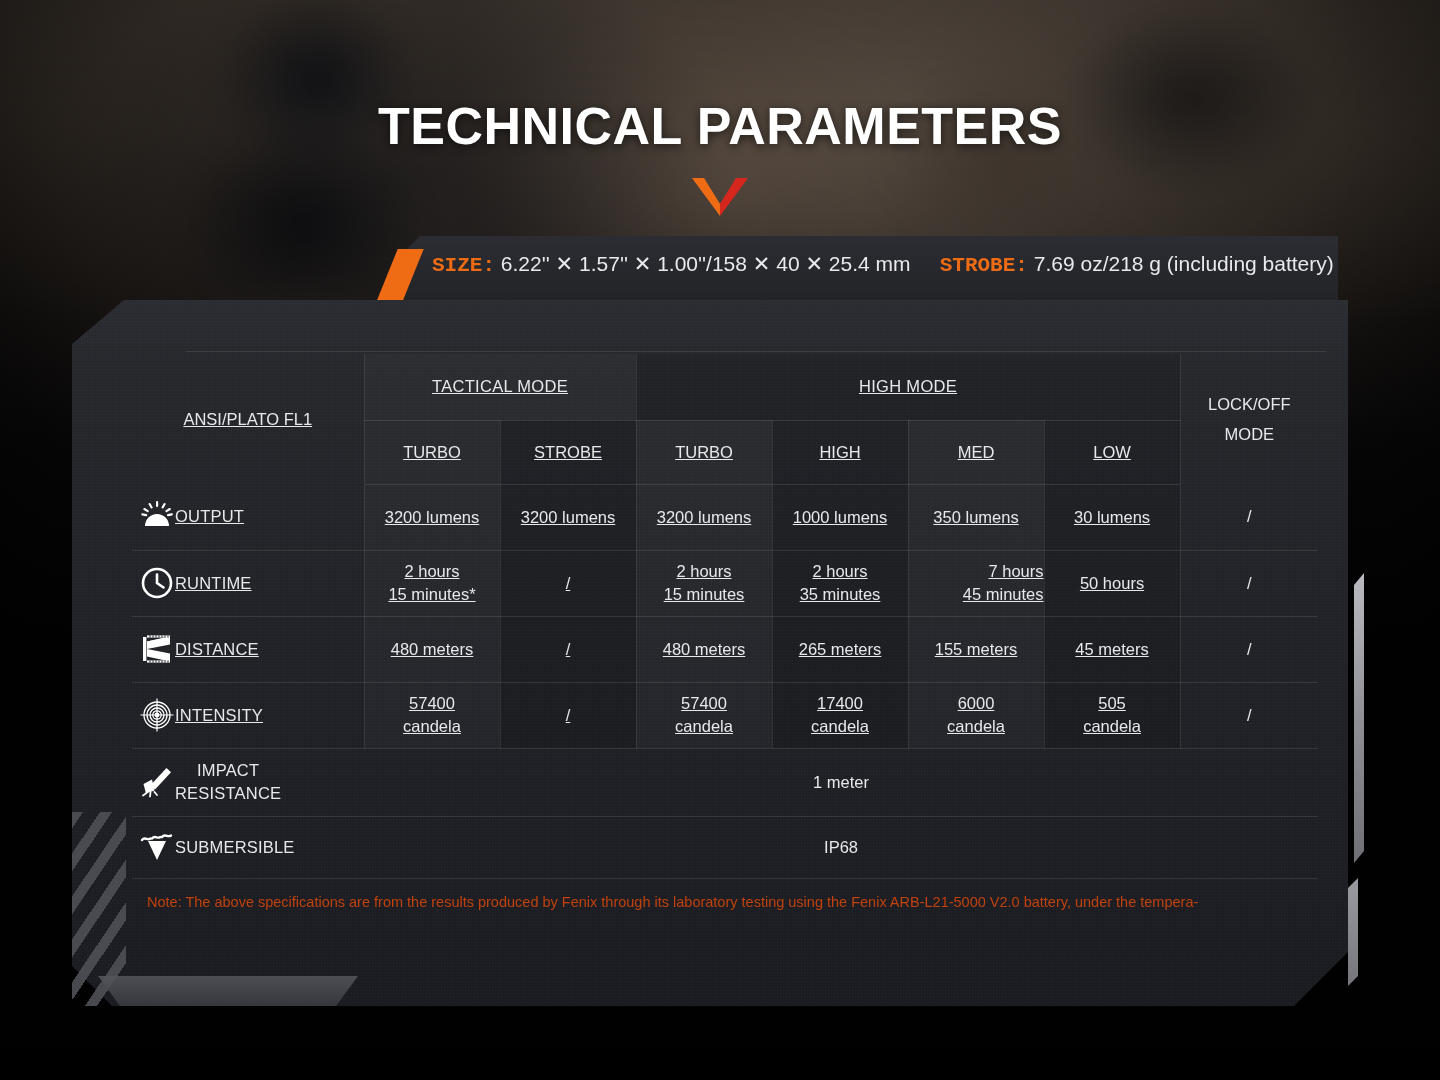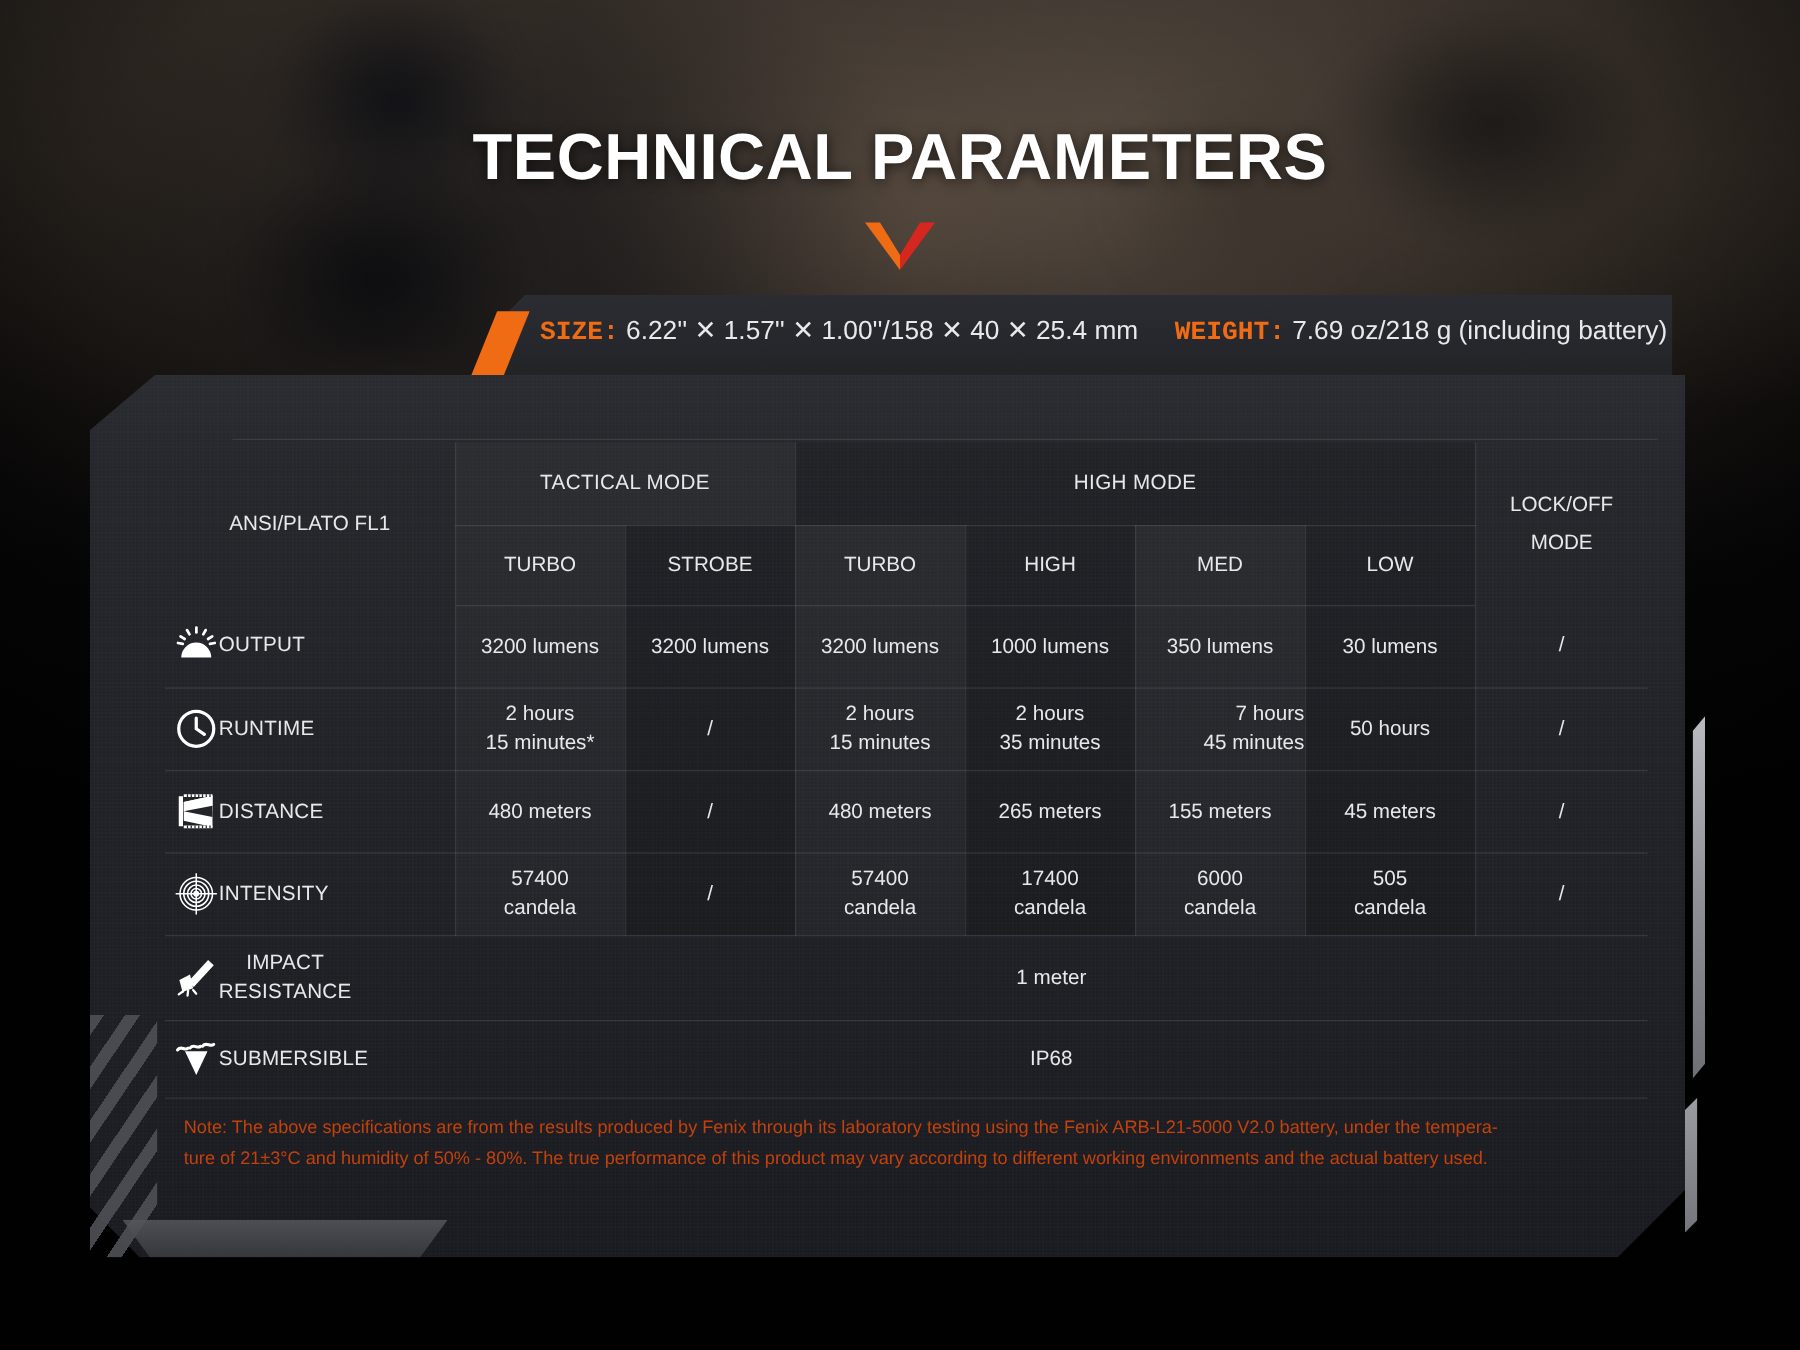--- a/index.html
+++ b/index.html
@@ -211,21 +211,21 @@
   .row-label .lbl-wrap{
     display:flex; align-items:center; gap:1px;
   }
   .row-label .lbl-txt{ line-height:23px; }
   .cell{ height:66px; }
   .cell-2l{ height:66px; line-height:23px; }
   .slash{ color:#e4e4e6; font-size:19px; }
 
   
   .sep-h{ border-bottom:1px solid rgba(255,255,255,.10) !important; }
-  .sep-v{ border-right:1px solid rgba(255,255,255,.085) !important; }
+  .sep-v{ border-right:1px solid rgba(255,255,255,.085) !important;text-decoration:underline; }
   .sep-v-l{ border-left:1px solid rgba(255,255,255,.085) !important; }
 
   
   .tint-a{ background:rgba(255,255,255,.022); }
   .tint-b{ background:rgba(0,0,0,.11); }
 
   .icon{ width:34px; height:34px; flex:0 0 34px; display:block; }
 
   
   #notes{
@@ -249,21 +249,21 @@
 </svg>
 
 <div id="banner"></div>
 <div id="banner-edge"></div>
 <div id="banner-slash"></div>
 
 <div id="banner-line">
   <span class="lbl">SIZE:</span>
   <span>6.22'' ✕ 1.57'' ✕ 1.00''/158 ✕ 40 ✕ 25.4 mm</span>
   &nbsp;&nbsp;&nbsp;
-  <span class="lbl">WEIGHT:</span>
+  <span class="lbl">STROBE:</span>
   <span>7.69 oz/218 g (including battery)</span>
 </div>
 <div id="banner-note">*This data is from results produced by Fenix through its own laboratory testing. Actual results may vary slightly according to the measurement method of the specific industry performing said tests.</div>
 
 <div id="stripes-dark"></div>
 <div id="panel"></div>
 <div id="panel-noise"></div>
 <div id="panel-inner-line"></div>
 <div id="right-strip"></div>
 <div id="right-strip2"></div>
@@ -455,14 +455,13 @@
           <span class="lbl-txt">SUBMERSIBLE</span>
         </span>
       </td>
       <td colspan="7" class="sep-h" style="height:62px">IP68</td>
     </tr>
   </tbody>
 </table>
 
 <div id="notes">
   <div>Note: The above specifications are from the results produced by Fenix through its laboratory testing using the Fenix ARB-L21-5000 V2.0 battery, under the tempera-</div>
-  <div>ture of 21±3°C and humidity of 50% - 80%. The true performance of this product may vary according to different working environments and the actual battery used.</div>
 </div>
 
 </body></html>

